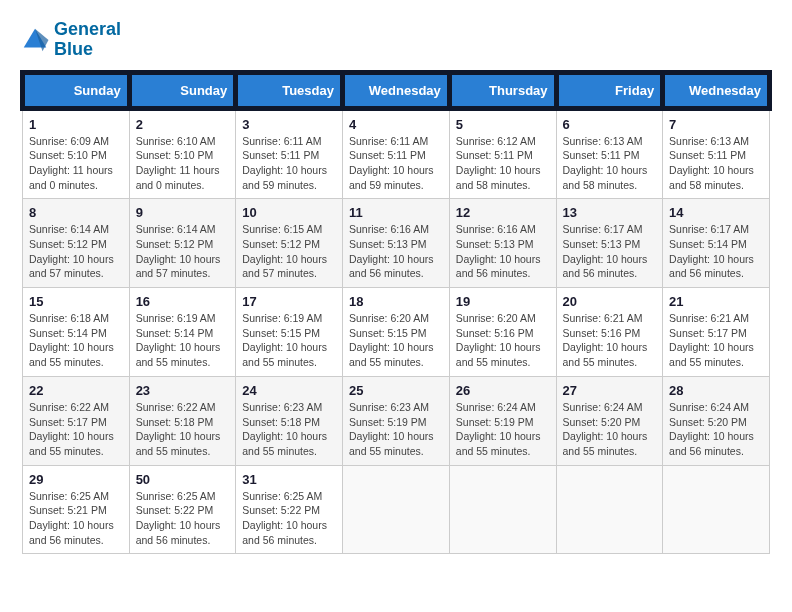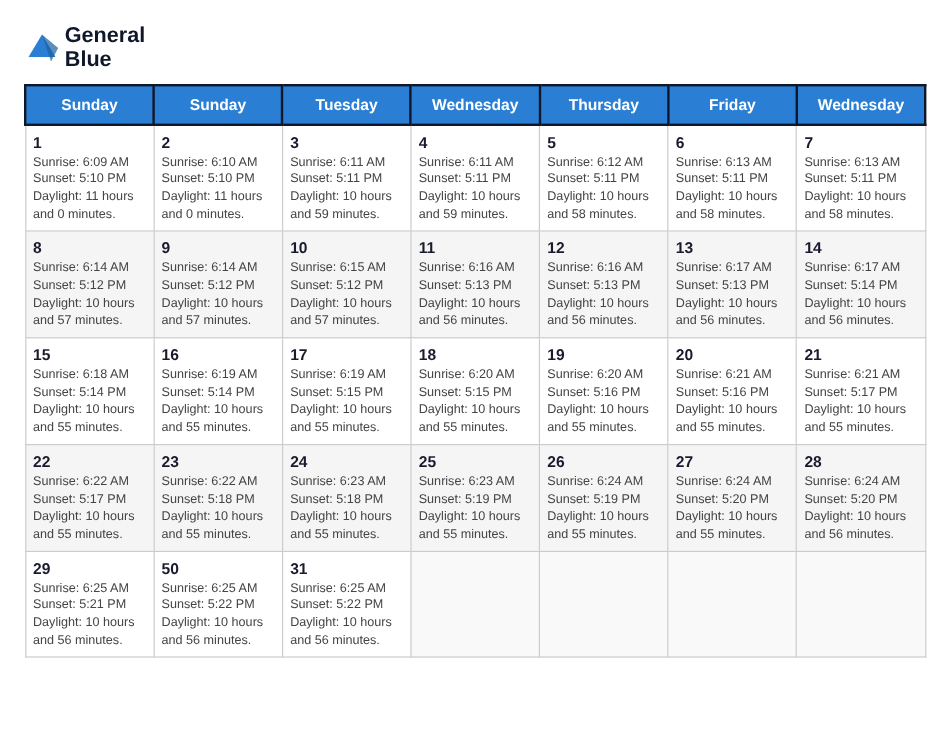--- a/index.html
+++ b/index.html
@@ -21,21 +21,21 @@
       align-items: center;
       gap: 4px;
     }
     .logo-text {
       font-size: 18px;
       font-weight: bold;
       color: #1a1a2e;
       line-height: 1.1;
     }
     .logo-text span {
-      color: #0f172a;
+      color: #0369a1;
     }
     .logo-icon {
       width: 30px;
       height: 30px;
     }
     .title-area {
       text-align: right;
     }
     .main-title {
       font-size: 36px;
@@ -48,24 +48,24 @@
     }
     .calendar {
       width: 100%;
       border-collapse: collapse;
       font-size: 11px;
     }
     .calendar thead tr th {
       background: #2a7fd4;
       color: #fff;
       padding: 8px 6px;
-      text-align: center;
+      text-align: right;
       font-size: 13px;
       font-weight: bold;
-      border: 2px solid #0f172a;
+      border: 5px solid #0f172a;
     }
     .calendar tbody tr td {
       vertical-align: top;
       padding: 6px 6px;
       border: 1px solid #ccc;
       width: 107px;
       min-height: 80px;
       background: #fff;
       color: #333;
       font-size: 10.5px;

